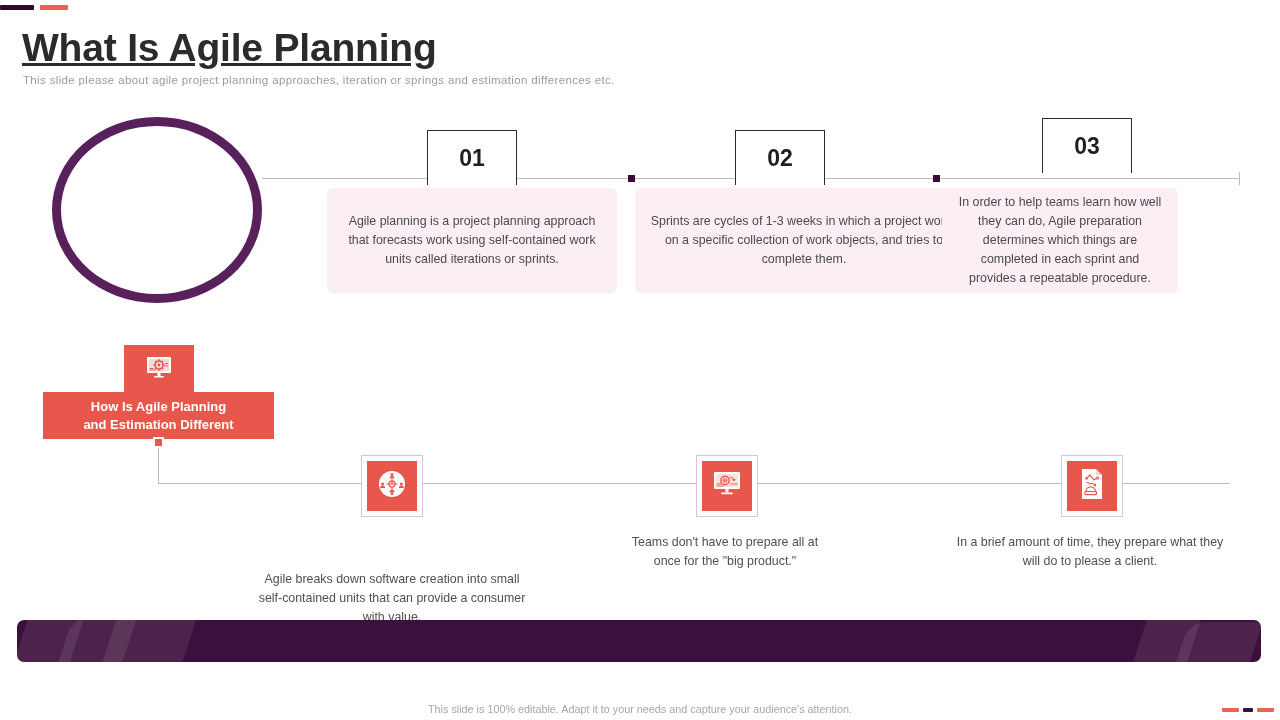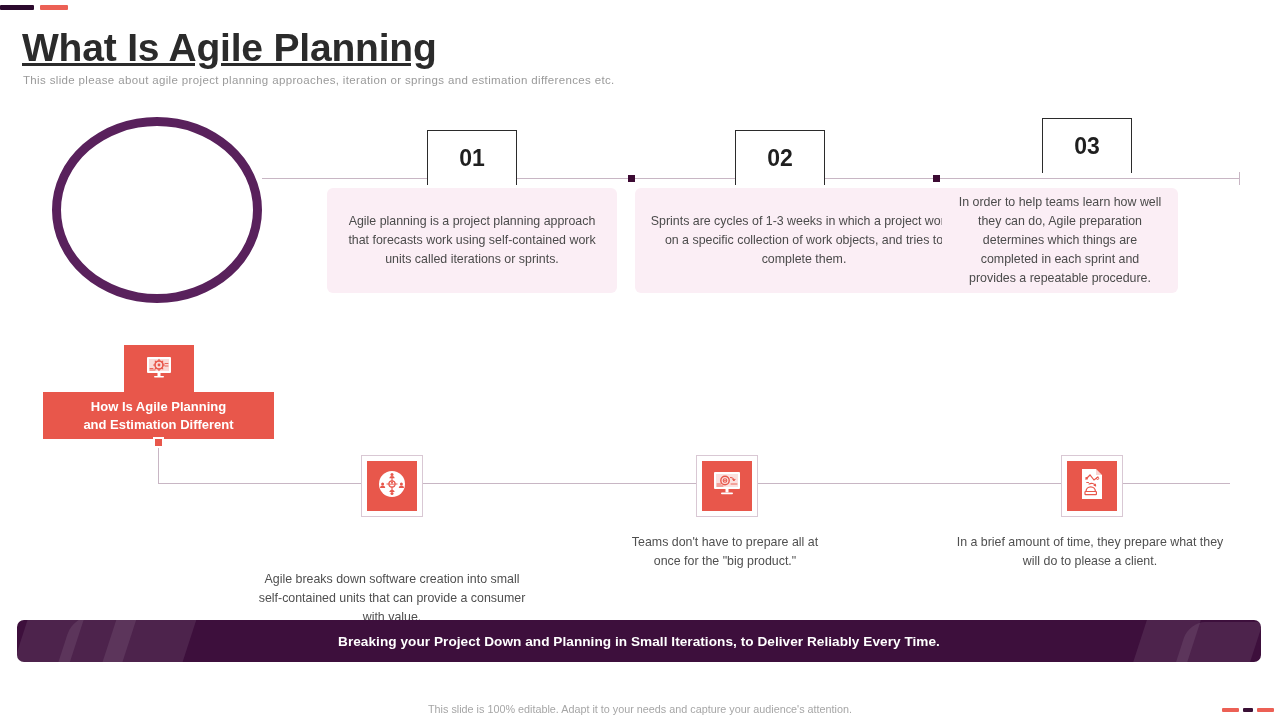--- a/index.html
+++ b/index.html
@@ -465,21 +465,20 @@
   </span>
 </div>
 <div class="bottom-caption" style="left:955px; top:533px; width:270px;">In a brief amount of time, they prepare what they will do to please a client.</div>
 
 <div class="footer-banner">
   <div class="fb-shape fb-s1"></div>
   <div class="fb-shape fb-s2"></div>
   <div class="fb-shape fb-s3"></div>
   <div class="fb-shape fb-s4"></div>
   <div class="fb-shape fb-s5"></div>
-  <div class="fb-text">Breaking your Project Down and Planning in Small Iterations, to Deliver Reliably Every Time.</div>
 </div>
 
 <div class="bottom-note">This slide is 100% editable. Adapt it to your needs and capture your audience's attention.</div>
 
 <div class="deco-botright">
   <div class="deco-br-red"></div>
   <div class="deco-br-dark"></div>
   <div class="deco-br-red2"></div>
 </div>
 

